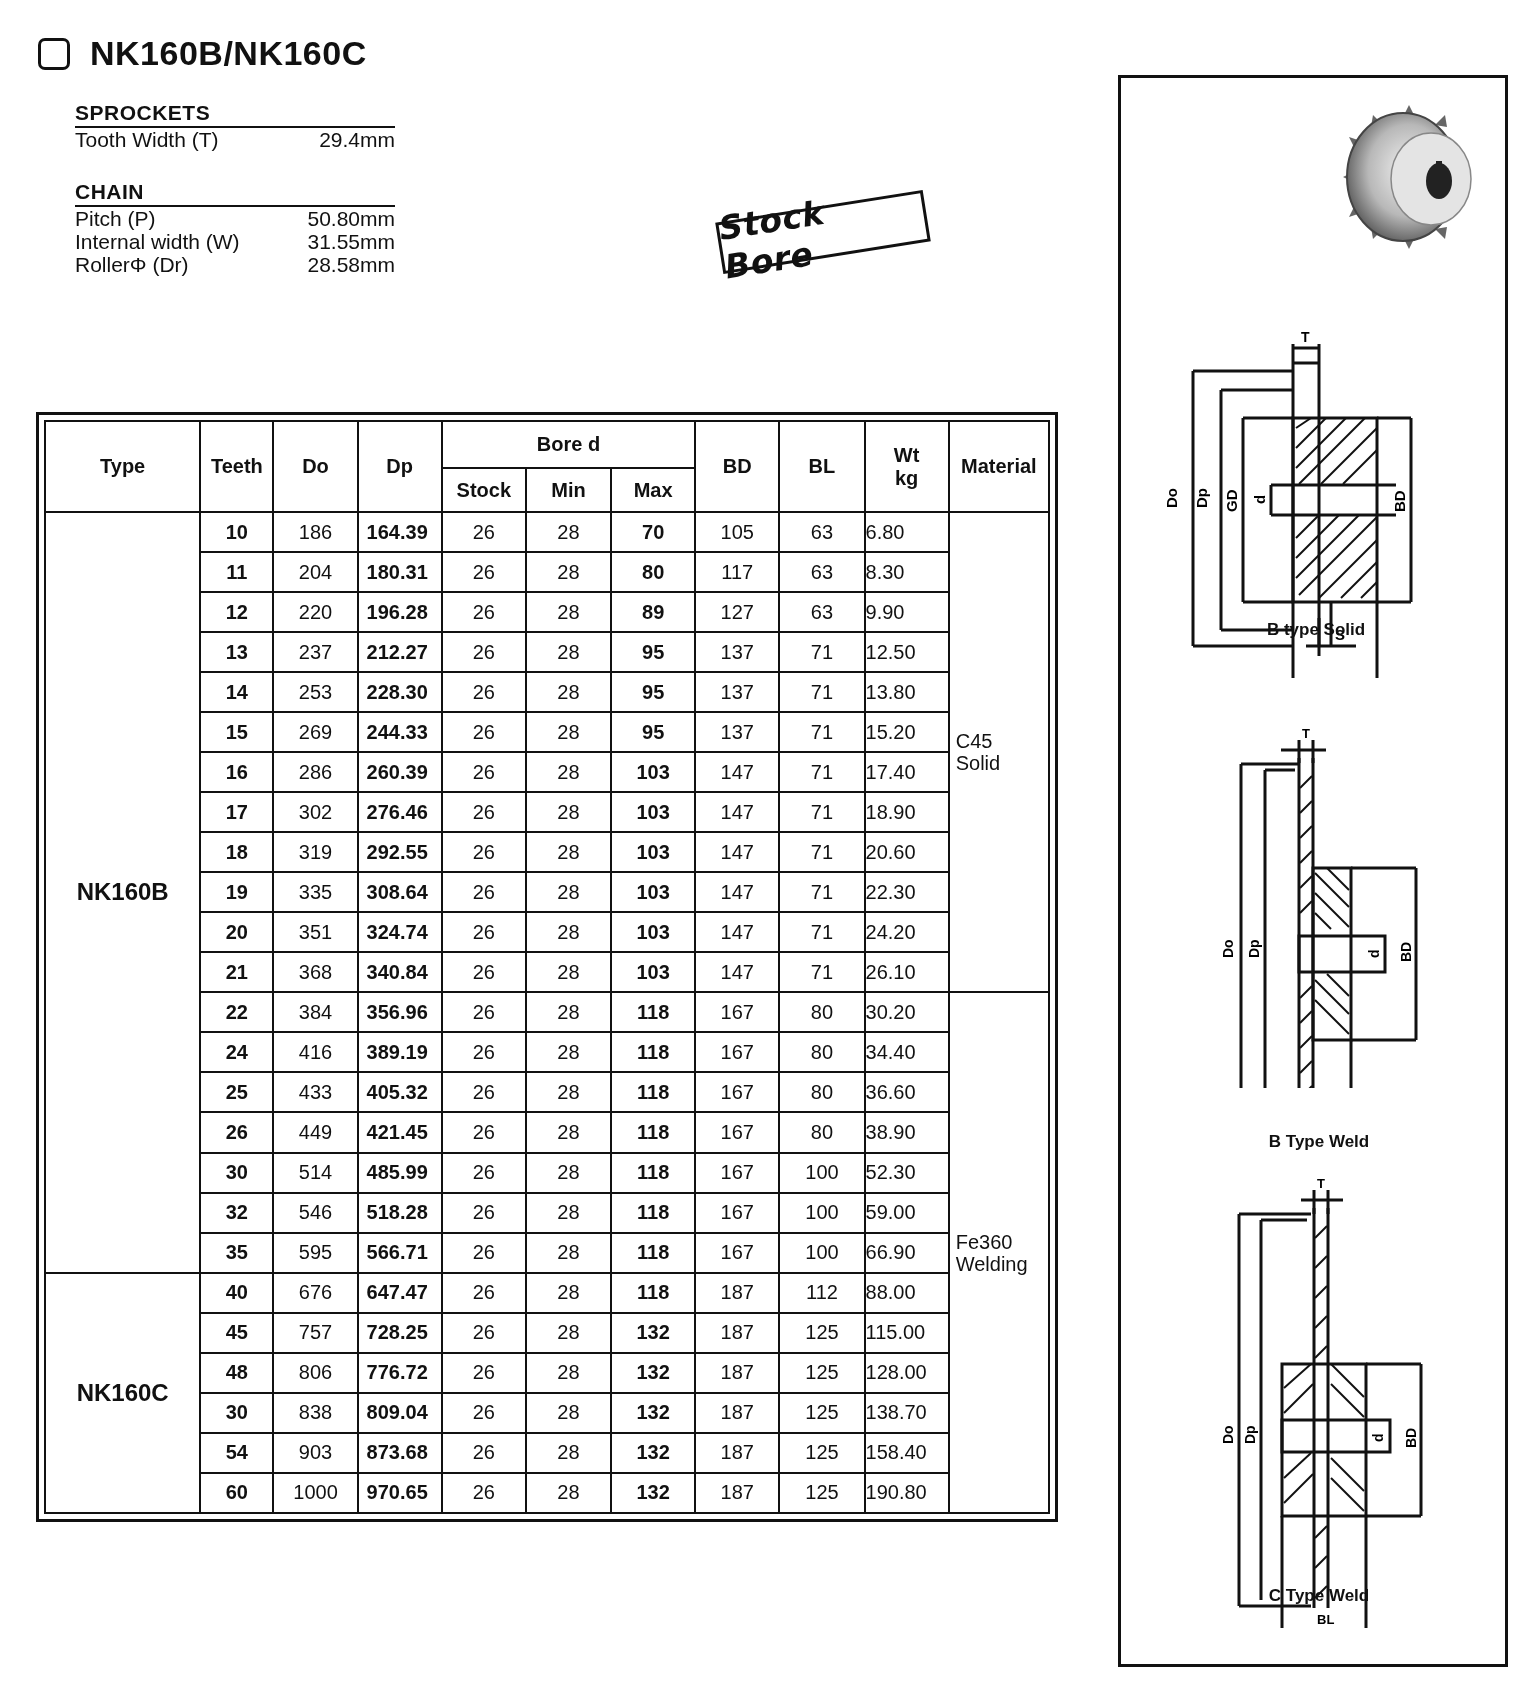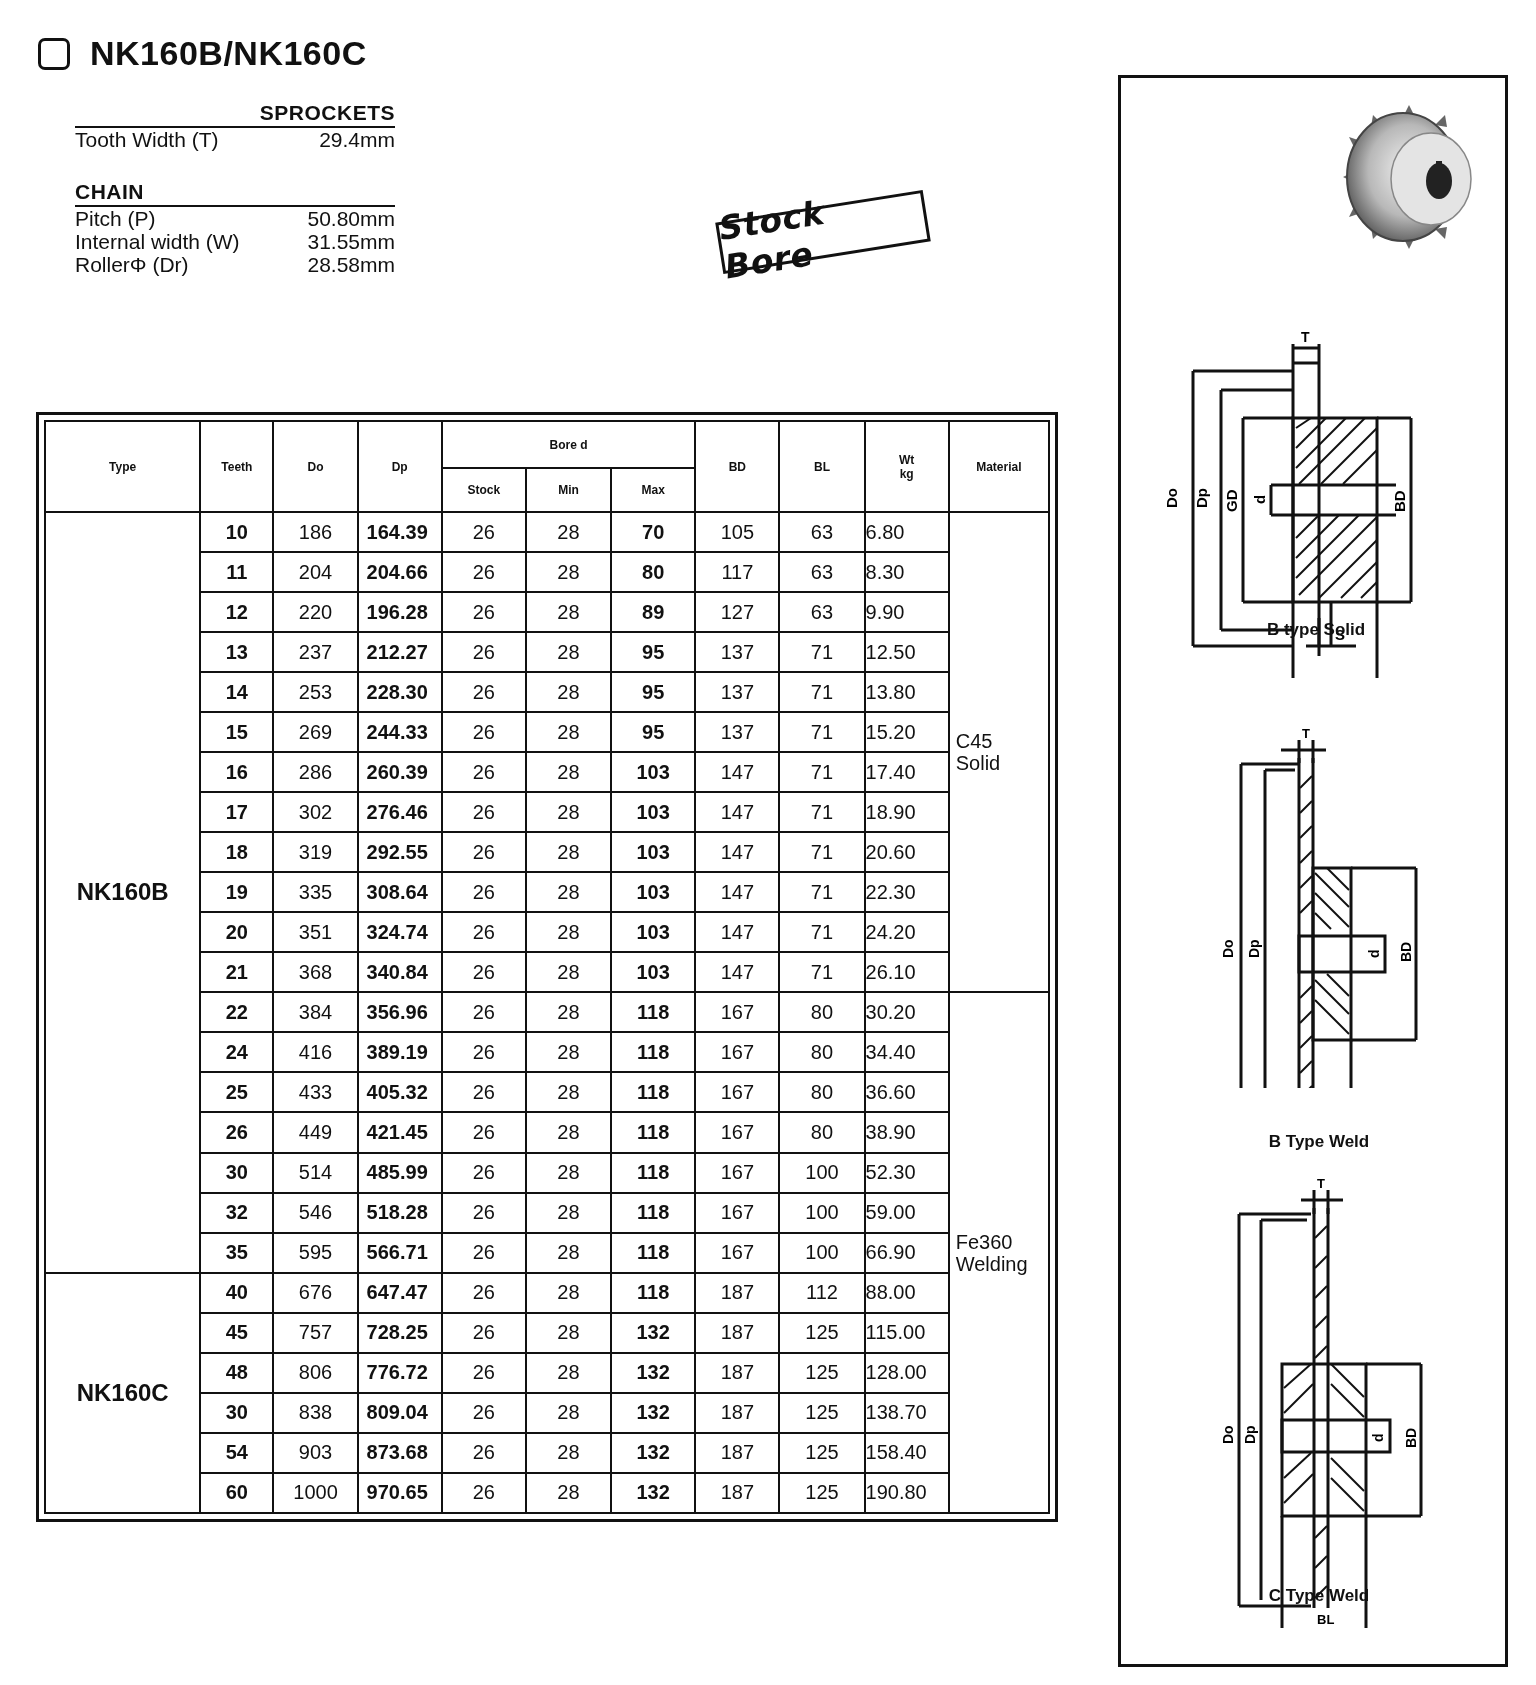--- a/index.html
+++ b/index.html
@@ -8,33 +8,33 @@
 
   
   .title { position: absolute; left: 38px; top: 34px; display: flex; align-items: center; gap: 20px; }
   .title .box { width: 32px; height: 32px; border: 3px solid #111; border-radius: 7px; }
   .title h1 { font-size: 34px; font-weight: bold; letter-spacing: 0.5px; }
 
   
   .spec { position: absolute; left: 75px; width: 320px; }
   .spec h2 { font-size: 21px; font-weight: bold; letter-spacing: 0.5px; border-bottom: 2.5px solid #111; padding-bottom: 1px; line-height: 24px; }
   .spec .row { display: flex; justify-content: space-between; font-size: 21px; line-height: 23px; }
-  .spec-sprockets { top: 101px; text-align: right; }
+  .spec-sprockets { top: 101px; }
   .spec-chain { top: 180px; }
 
   
   .stamp { position: absolute; left: 718px; top: 206px; width: 210px; height: 52px; border: 3px solid #111;
            transform: rotate(-9deg); display: flex; align-items: center; justify-content: center;
            font-size: 33px; font-weight: 900; font-style: italic; letter-spacing: 0.5px; font-family: "DejaVu Sans", sans-serif; }
 
   
   .table-frame { position: absolute; left: 36px; top: 412px; width: 1022px; height: 1110px; border: 3px solid #111; padding: 5px; }
   table { width: 100%; height: 100%; border-collapse: collapse; table-layout: fixed; }
   th, td { border: 2.5px solid #111; text-align: center; font-size: 20px; padding: 0; }
-  th { font-weight: bold; font-size: 12px; }
+  th { font-weight: bold; font-size: 20px; }
   thead tr.h1 th { height: 47px; }
   thead tr.h2 th { height: 44px; }
   tbody td { height: 40px; }
   td.type { font-size: 24px; font-weight: bold; border-right: 2.5px solid #111; }
   td.teeth, td.max { font-weight: bold; }
   td.dp { text-align: left; padding-left: 8px; font-weight: bold; }
   td.wt { text-align: left; padding-right: 10px; }
   td.material { font-size: 20px; text-align: left; padding-left: 6px; line-height: 22px; border-bottom: 2.5px solid #111; }
   td.material.fe { border-top: 2.5px solid #111; }
 
@@ -126,21 +126,21 @@
           <td class="bl">63</td>
           <td class="wt">6.80</td>
           <td class="material" rowspan="12">
             <div>C45</div>
             <div>Solid</div>
           </td>
         </tr>
         <tr>
           <td class="teeth">11</td>
           <td class="do">204</td>
-          <td class="dp">204.66</td>
+          <td class="dp">180.31</td>
           <td class="stock">26</td>
           <td class="min">28</td>
           <td class="max">80</td>
           <td class="bd">117</td>
           <td class="bl">63</td>
           <td class="wt">8.30</td>
         </tr>
         <tr>
           <td class="teeth">12</td>
           <td class="do">220</td>

